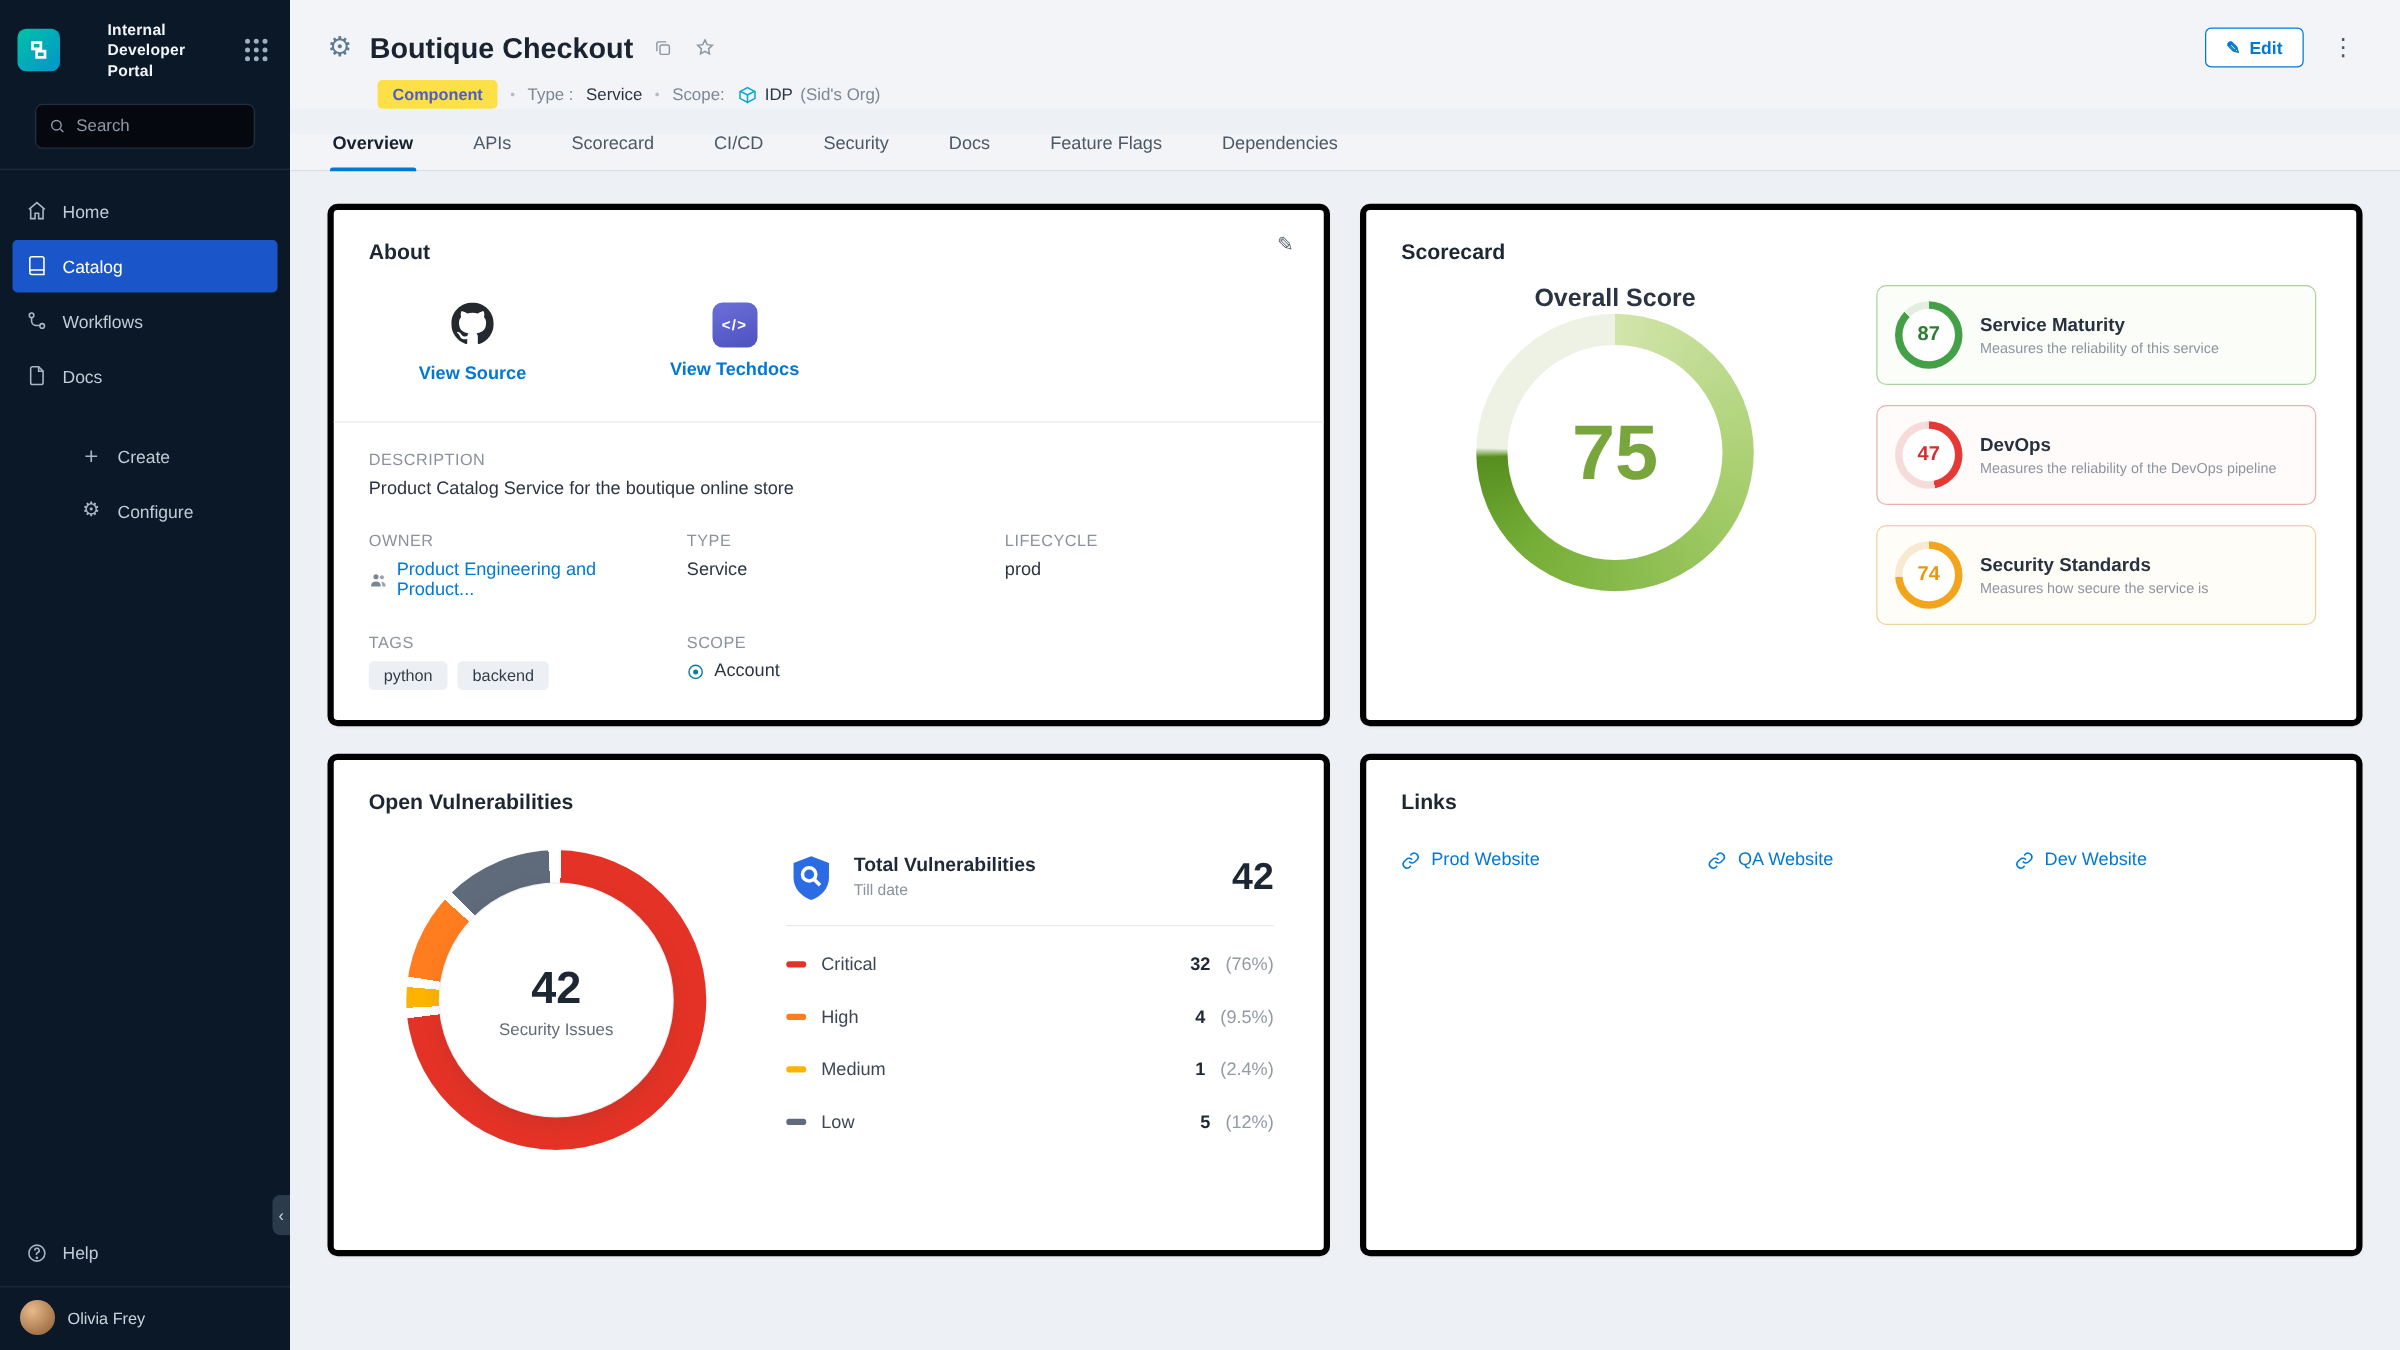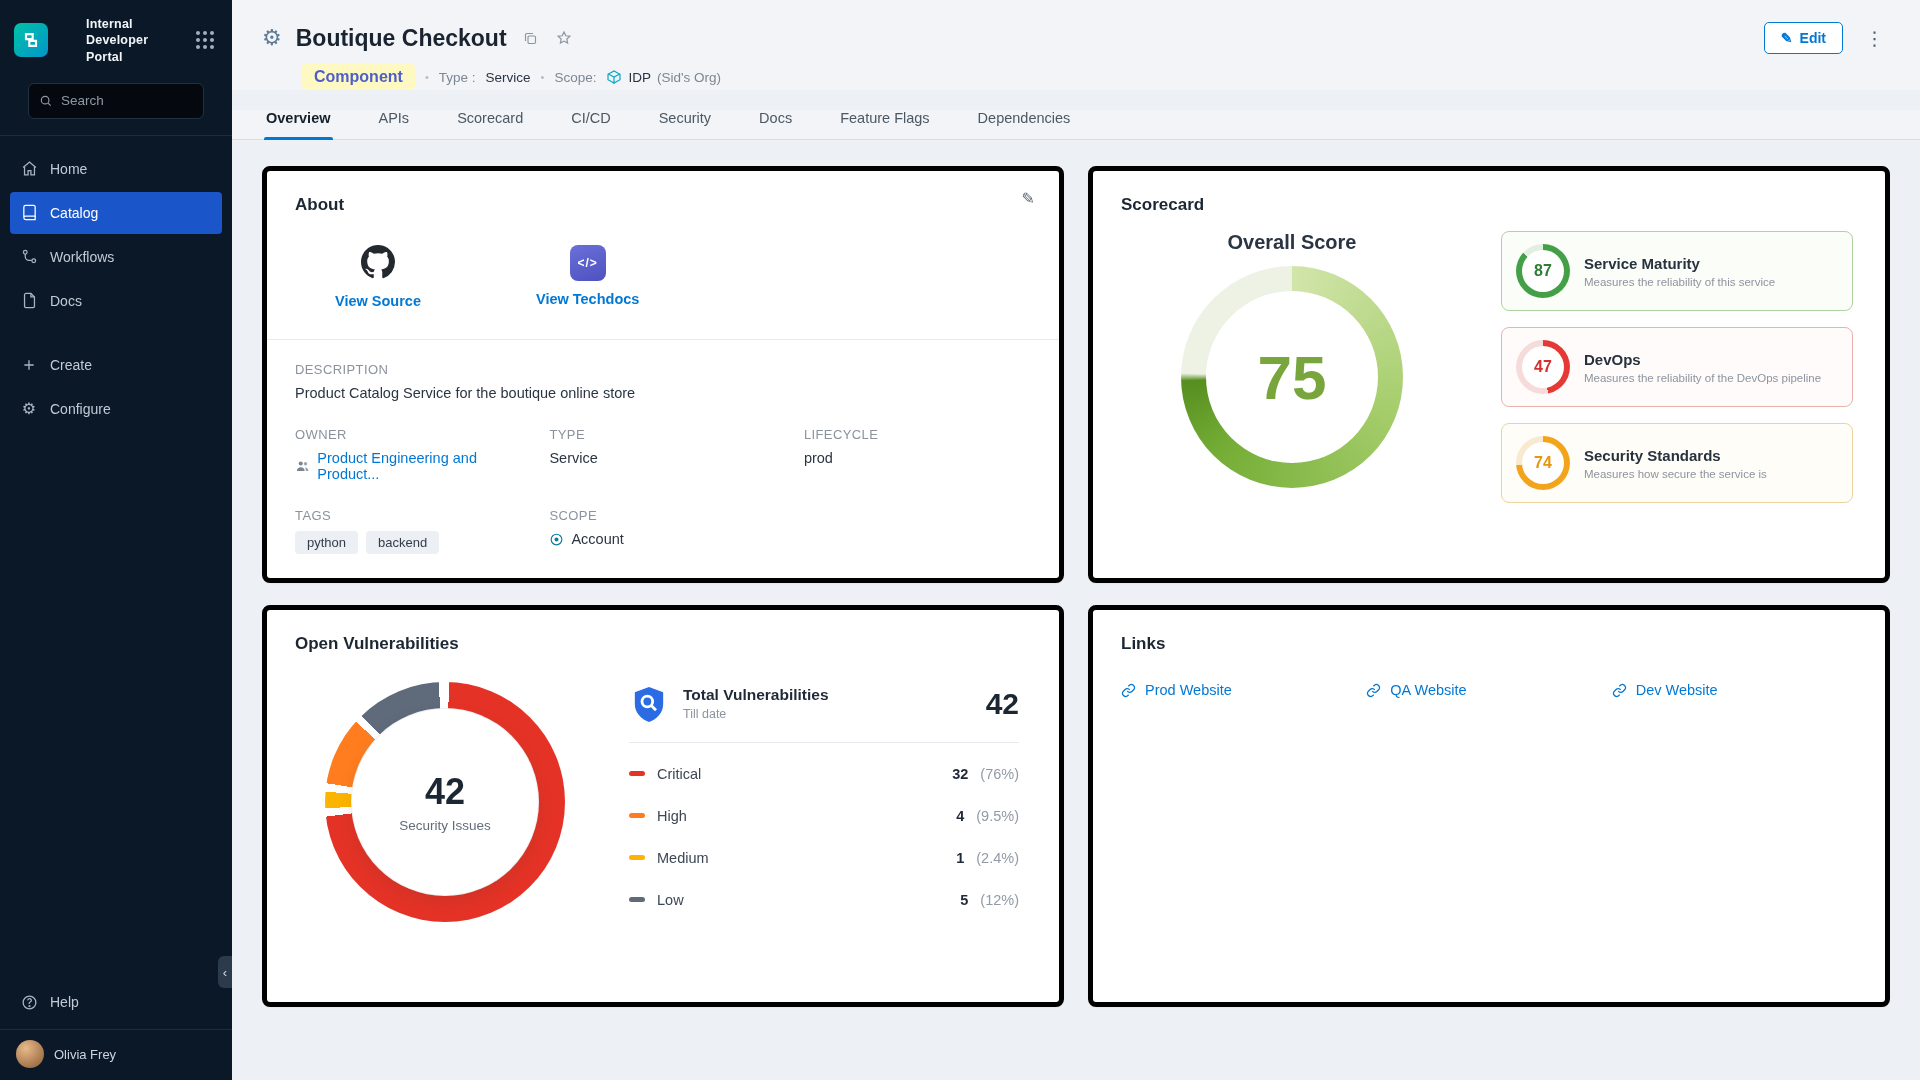--- a/index.html
+++ b/index.html
@@ -22,21 +22,21 @@
   .search-box input { flex:1; min-width:0; background:transparent; border:none; outline:none; color:#dfe5ea; font-size:13.5px; font-family:inherit; }
   .search-box input::placeholder { color:#8e99a5; }
 
   .side-divider { border-top:1px solid rgba(255,255,255,.09); margin-top:16px; }
 
   .side-nav { margin-top:12px; display:flex; flex-direction:column; gap:2px; }
   .nav-item { display:flex; align-items:center; gap:12px; height:42px; margin:0 10px; padding:0 10px; border-radius:4px; font-size:14px; color:#c2cbd5; cursor:pointer; background:none; border:none; font-family:inherit; text-align:left; }
   .nav-item .nico { width:18px; display:flex; justify-content:center; color:#a9b5c2; }
   .nav-item.active { background:#1a56c9; color:#fff; }
   .nav-item.active .nico { color:#fff; }
-  .nav-sec { margin-top:22px; display:flex; flex-direction:column; gap:2px; }
+  .nav-sec { margin-top:22px; display:flex; flex-direction:column; gap:2px;padding-left:44px; }
   .glyph { font-style:normal; font-size:16px; line-height:1; }
 
   .side-spacer { flex:1; }
   .help-area { margin-bottom:6px; }
   .user-row { border-top:1px solid rgba(255,255,255,.09); padding:10px 16px 12px; display:flex; align-items:center; gap:10px; font-size:13px; color:#cdd5dd; cursor:pointer; }
   .avatar { width:28px; height:28px; border-radius:50%; background:radial-gradient(circle at 35% 30%, #e8b98a, #8a5a32); flex-shrink:0; }
 
   .collapse-tab { position:absolute; right:0; bottom:92px; width:14px; height:32px; background:#2c3b4c; border:none; border-radius:6px 0 0 6px; color:#cfd8e0; display:flex; align-items:center; justify-content:center; font-size:13px; cursor:pointer; }
 
   
@@ -44,21 +44,21 @@
   .page-header { padding:22px 30px 0; background:#f2f4f7; }
   .title-row { display:flex; align-items:center; gap:10px; }
   .hdr-gear { font-size:22px; color:#5e7b95; line-height:1; }
   h1 { font-size:23px; font-weight:700; color:#1a2430; margin:0 2px 0 4px; }
   .icon-btn { background:none; border:none; cursor:pointer; color:#8b95a0; padding:2px 4px; display:flex; align-items:center; }
   .header-actions { margin-left:auto; display:flex; align-items:center; gap:16px; }
   .edit-btn { display:flex; align-items:center; gap:7px; border:1px solid #0278d5; color:#0278d5; background:#fff; border-radius:5px; padding:7px 16px; font-size:14px; font-weight:600; cursor:pointer; font-family:inherit; }
   .kebab-btn { background:none; border:none; cursor:pointer; font-size:19px; color:#4e5a66; padding:2px 6px; }
 
   .sub-row { display:flex; align-items:center; gap:10px; margin:10px 0 0 40px; font-size:13.5px; color:#7d8793; }
-  .badge { background:#fef9c3; color:#4d5ec9; font-size:16px; font-weight:600; padding:4px 12px; border-radius:4px; }
+  .badge { background:#fde047; color:#4d5ec9; font-size:13px; font-weight:600; padding:4px 12px; border-radius:4px; }
   .dot-sep { color:#b3bcc5; font-size:11px; }
   .sub-strong { color:#2a3442; }
   .scope-group { display:flex; align-items:center; gap:6px; }
 
   .tabs { display:flex; gap:44px; padding:0 32px; margin-top:20px; border-bottom:1px solid #d8dee5; background:#f2f4f7; }
   .tab { padding:0 2px 13px; font-size:14.5px; color:#4d5865; cursor:pointer; position:relative; background:none; border:none; font-family:inherit; }
   .tab.active { color:#17212d; font-weight:700; }
   .tab.active::after { content:""; position:absolute; left:0; right:0; bottom:-1px; height:3px; background:#0278d5; border-radius:2px 2px 0 0; }
 
   .content { flex:1; background:#edf0f4; padding:26px 30px; display:grid; grid-template-columns:1fr 1fr; gap:22px 24px; align-content:start; }
@@ -76,21 +76,21 @@
   .span3 { grid-column:1/4; }
   .flabel { font-size:13px; color:#8b929d; letter-spacing:.4px; margin-bottom:8px; font-weight:500; }
   .fvalue { font-size:14.5px; color:#2b3543; }
   .owner-link { color:#0278d5; text-decoration:none; display:inline-flex; gap:7px; align-items:center; cursor:pointer; }
   .tags { display:flex; gap:8px; }
   .tag { background:#eceff3; border-radius:4px; padding:4px 12px; font-size:13px; color:#333d4a; font-weight:500; }
   .scope-val { display:flex; align-items:center; gap:7px; }
 
   
   .sc-body { display:flex; align-items:flex-start; justify-content:space-between; padding:16px 4px 0 60px; }
-  .gauge-col { display:flex; flex-direction:column; align-items:center; gap:12px; }
+  .gauge-col { display:flex; flex-direction:column; align-items:center; gap:0; }
   .overall-label { font-size:20px; font-weight:700; color:#2a3442; }
   .gauge { width:222px; height:222px; border-radius:50%; position:relative;
     background:conic-gradient(from 0deg, #d2e5ab 0deg, #a5cd6b 110deg, #74ad35 225deg, #568f1f 268deg, #edf2e4 272deg 360deg); }
   .gauge::before { content:""; position:absolute; inset:25px; background:#fff; border-radius:50%; }
   .gauge .gauge-num { position:absolute; inset:0; display:flex; align-items:center; justify-content:center; font-size:62px; font-weight:700; color:#79a63c; }
   .score-list { display:flex; flex-direction:column; gap:16px; width:352px; }
   .score-item { display:flex; align-items:center; gap:14px; border:1px solid; border-radius:8px; padding:12px 14px; cursor:pointer; background:#fff; font-family:inherit; text-align:left; }
   .score-item.green { border-color:#aed3a0; background:#fbfdf9; }
   .score-item.red { border-color:#e9b3ac; background:#fffbfa; }
   .score-item.yellow { border-color:#ecd39e; background:#fffdf8; }

